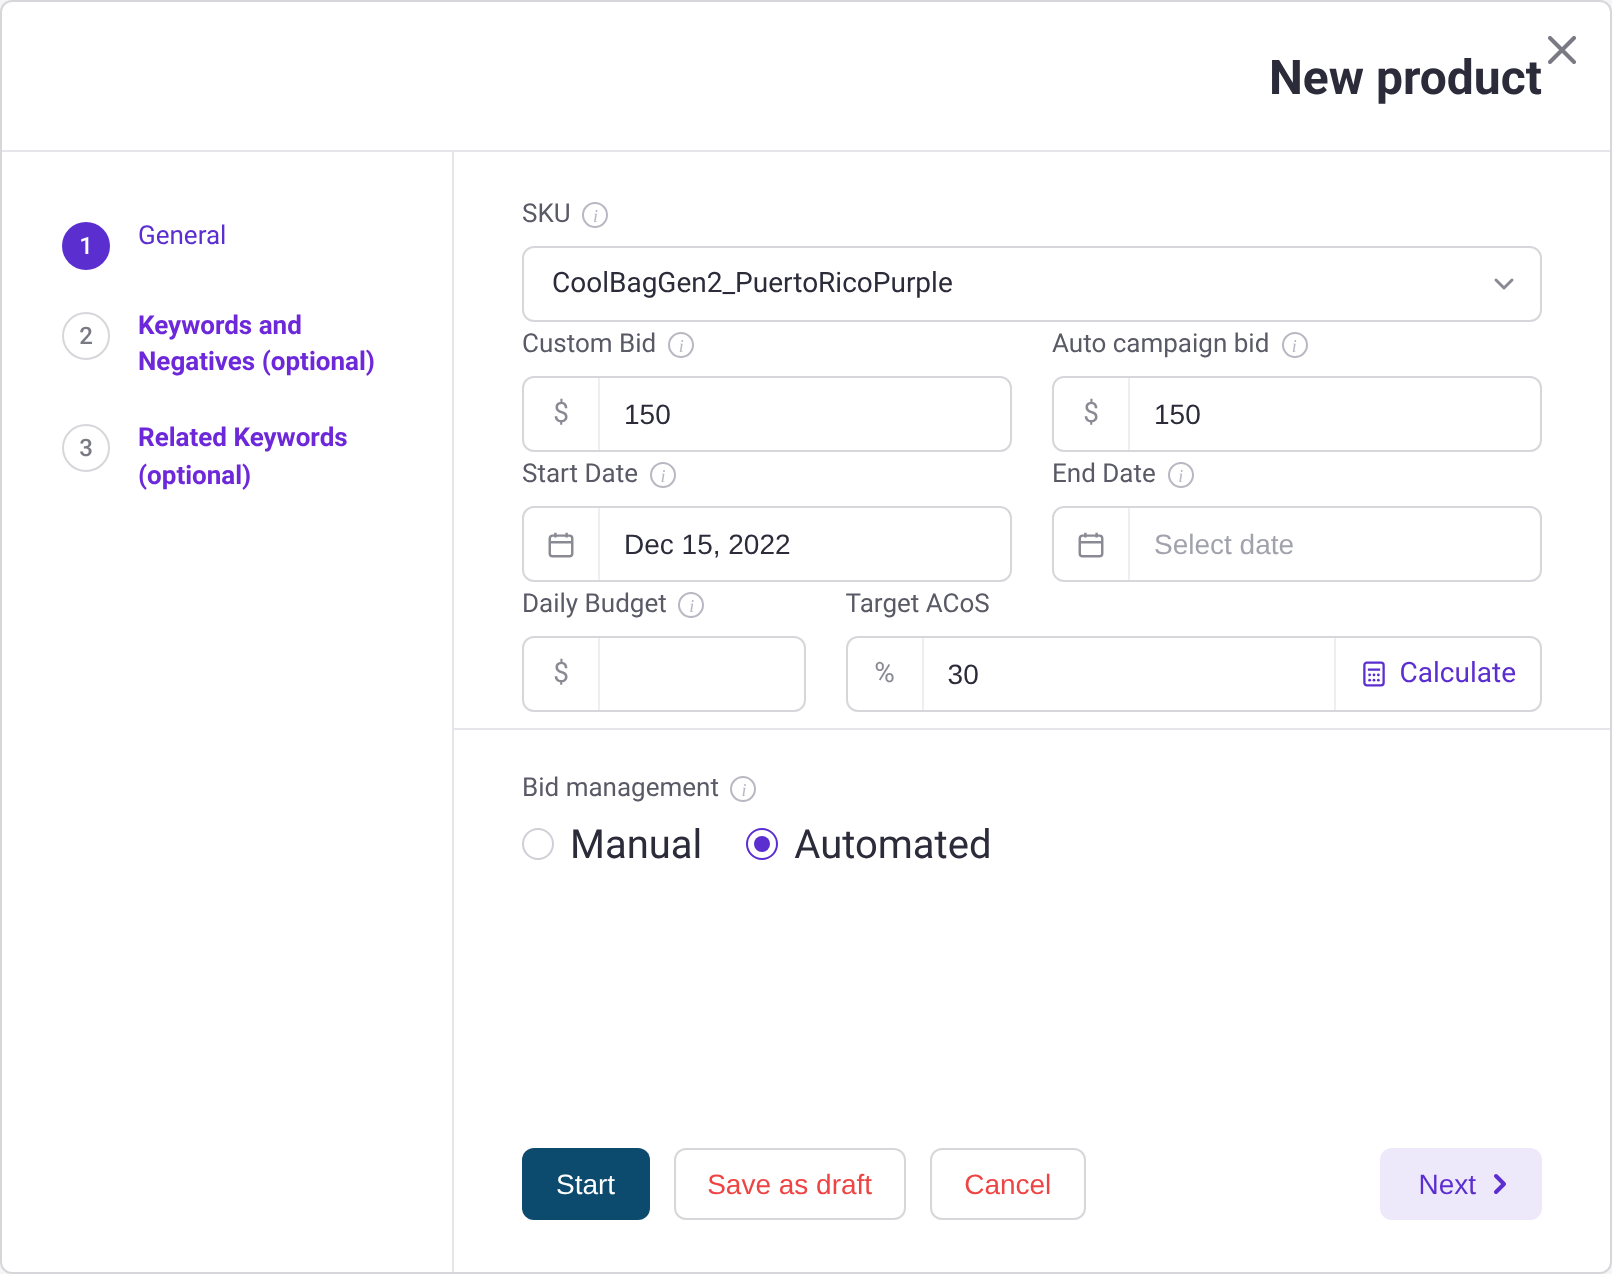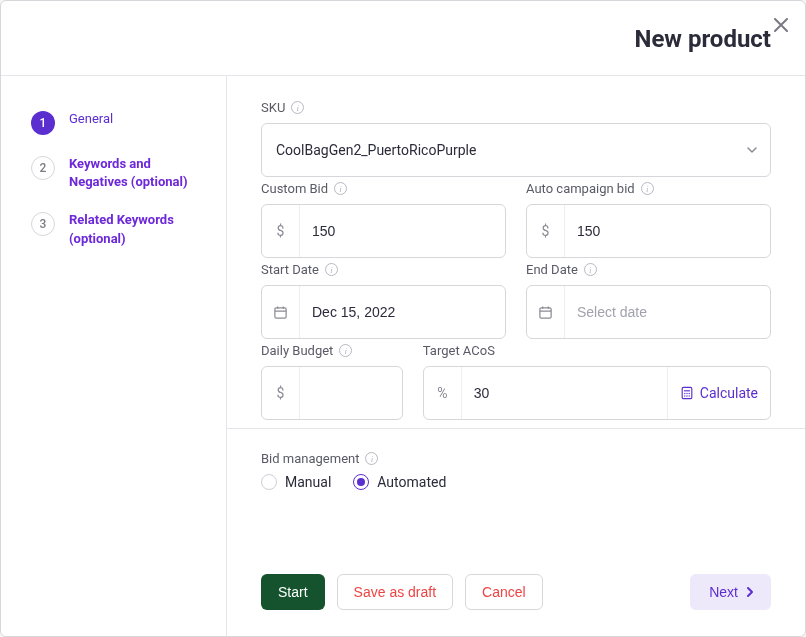--- a/index.html
+++ b/index.html
@@ -62,21 +62,21 @@
   .label-row { display: flex; align-items: center; gap: 6px; margin-bottom: 8px; }
   .field-label { font-size: 13px; color: #5a5a67; }
   .info-icon {
     width: 13px; height: 13px; border: 1px solid #b8b8c2; border-radius: 50%;
     display: inline-flex; align-items: center; justify-content: center;
     font-size: 9px; color: #b8b8c2; font-family: Georgia, serif; font-style: italic;
   }
   .select, .input-group {
     display: flex; align-items: center;
     border: 1px solid #d7d7db; border-radius: 6px;
-    height: 54px; background: #fff;
+    height: 38px; background: #fff;
   }
   .select { padding: 0 12px 0 14px; justify-content: space-between; cursor: pointer; }
   .select-value { font-size: 14px; color: #2b2b3a; }
   .chevron { color: #8a8a94; }
   .input-prefix {
     width: 38px; display: flex; align-items: center; justify-content: center;
     color: #8a8a94; font-size: 14px; border-right: 1px solid #eee;
     height: 100%;
   }
   .input-prefix svg { color: #8a8a94; }
@@ -97,31 +97,31 @@
   .radio-option { display: flex; align-items: center; gap: 8px; cursor: pointer; }
   .radio-circle {
     width: 16px; height: 16px; border-radius: 50%;
     border: 1px solid #cfcfd7; background: #fff; position: relative;
   }
   .radio-circle.checked { border-color: #5b2ed0; }
   .radio-circle.checked::after {
     content: ''; position: absolute; top: 3px; left: 3px;
     width: 8px; height: 8px; border-radius: 50%; background: #5b2ed0;
   }
-  .radio-label { font-size: 14px; color: #2b2b3a; }
+  .radio-label { font-size: 20px; color: #2b2b3a; }
   .footer {
     padding: 20px 34px 26px;
     display: flex; align-items: center; gap: 12px;
   }
   .btn {
     height: 36px; padding: 0 16px; border-radius: 6px;
     font-size: 14px; cursor: pointer; display: inline-flex; align-items: center; gap: 6px;
     border: 1px solid transparent;
   }
-  .btn-primary { background: #14532d; color: #fff; }
+  .btn-primary { background: #0c4a6e; color: #fff; }
   .btn-secondary { background: #fff; border-color: #d7d7db; color: #ef4444; }
   .btn-next { background: #eee8fb; color: #5b2ed0; padding: 0 14px 0 18px; }
   .spacer { flex: 1; }
 </style>
 </head>
 <body>
 
 <div class="modal">
 
   <div class="close-btn">

